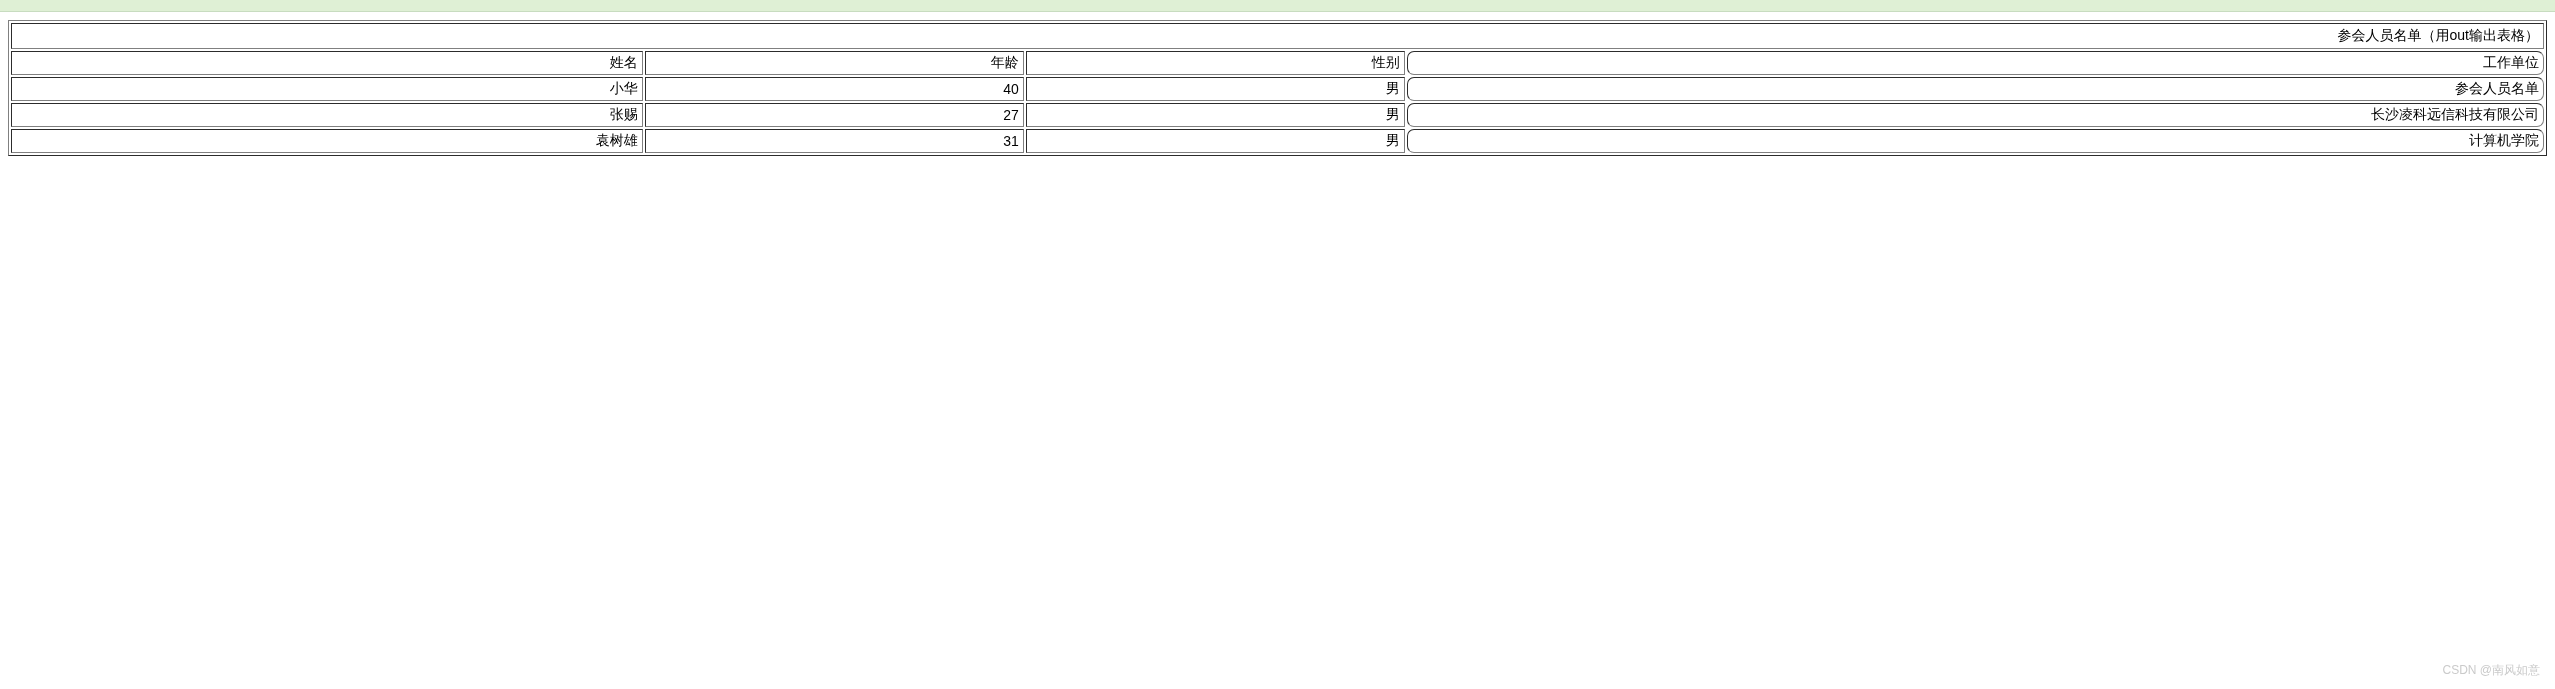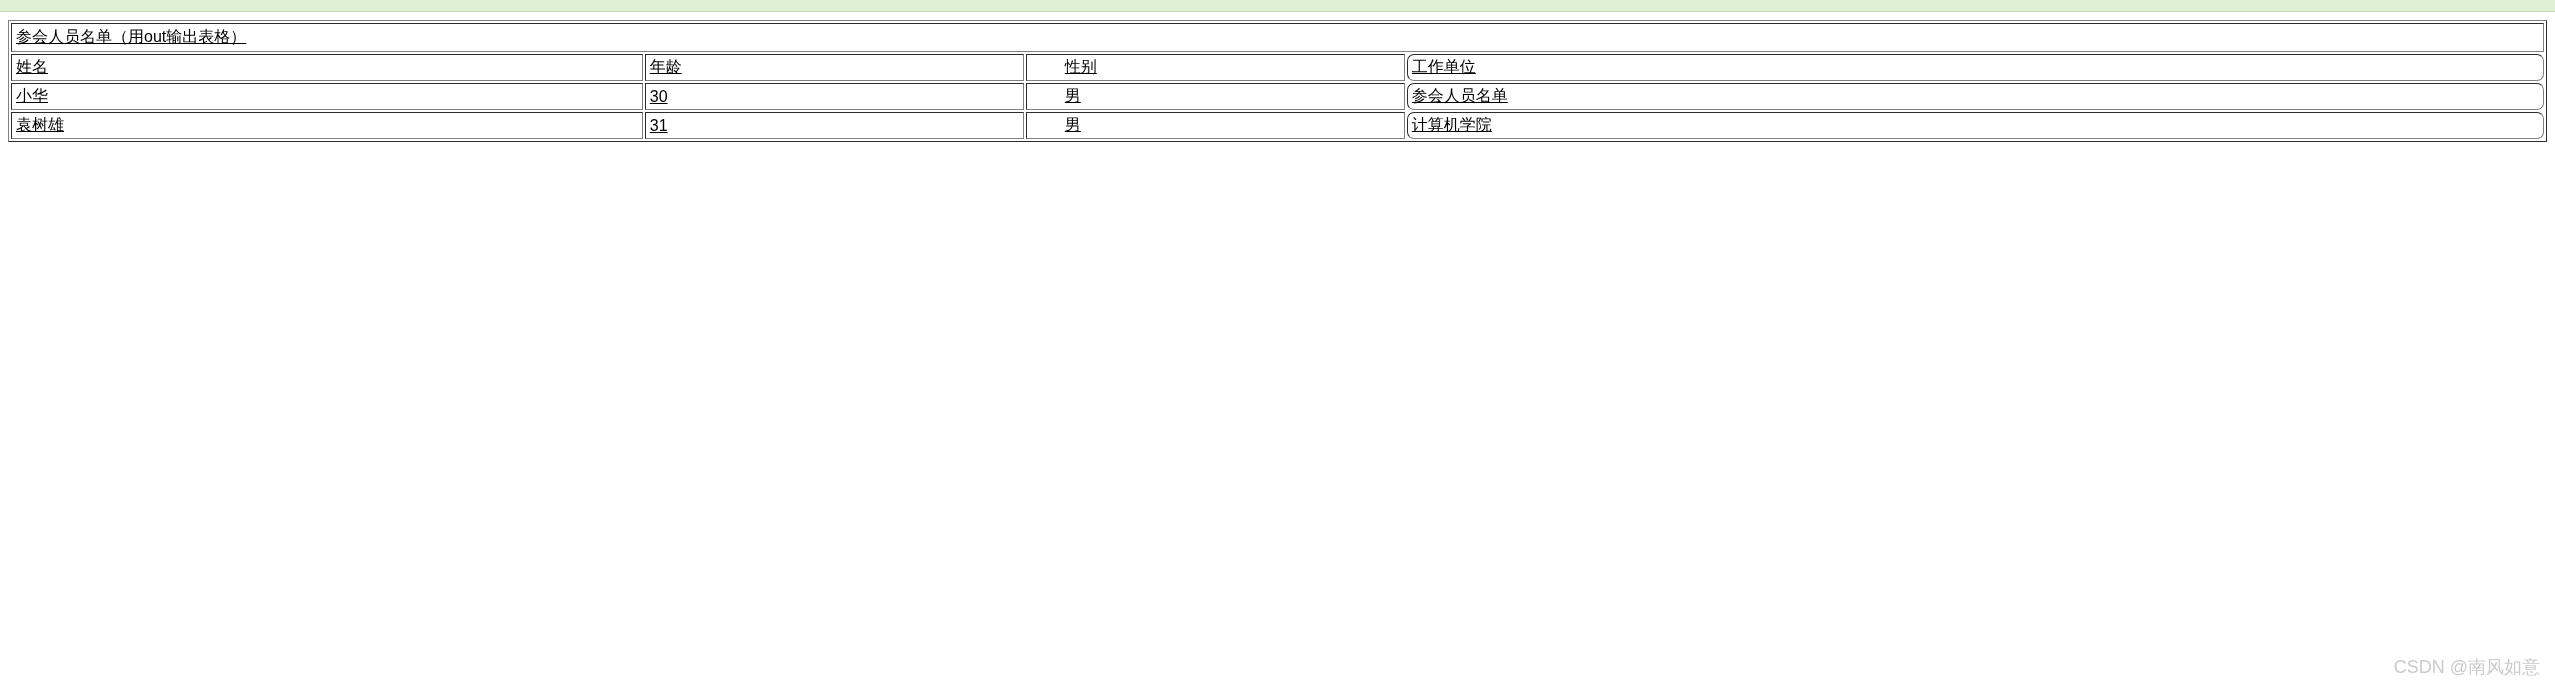--- a/index.html
+++ b/index.html
@@ -29,42 +29,41 @@
     table {
       border-collapse: separate;
       border-spacing: 2px;
       width: 100%;
       border: 1px outset #808080;
     }
     
     td {
       border: 1px inset #808080;
       padding: 2px 4px;
-      text-align: left;
+      text-align: right;
       vertical-align: middle;
-      font-size: 16px;
+      font-size: 14px;
       color: #000000;
       height: 24px;
-      text-decoration: underline;
     }
     
     .caption-row td {
       padding: 3px 4px;
     }
     
     .col-name { width: 25%; }
     .col-age { width: 15%; }
     .col-gender { width: 15%; padding-left: 38px; }
     .col-org { width: 45%; border-radius: 7px; }
     
     .watermark {
       position: fixed;
       bottom: 10px;
       right: 15px;
-      font-size: 18px;
+      font-size: 12px;
       color: rgba(150, 150, 150, 0.5);
       font-family: Arial, sans-serif;
       pointer-events: none;
     }
   </style>
 </head>
 <body>
 
 <div class="top-bar"></div>
 
@@ -75,23 +74,29 @@
       <td colspan="4">参会人员名单（用out输出表格）</td>
     </tr>
     <tr>
       <td class="col-name">姓名</td>
       <td class="col-age">年龄</td>
       <td class="col-gender">性别</td>
       <td class="col-org">工作单位</td>
     </tr>
     <tr>
       <td class="col-name">小华</td>
-      <td class="col-age">30</td>
+      <td class="col-age">40</td>
       <td class="col-gender">男</td>
       <td class="col-org">参会人员名单</td>
+    </tr>
+    <tr>
+      <td class="col-name">张赐</td>
+      <td class="col-age">27</td>
+      <td class="col-gender">男</td>
+      <td class="col-org">长沙凌科远信科技有限公司</td>
     </tr>
     <tr>
       <td class="col-name">袁树雄</td>
       <td class="col-age">31</td>
       <td class="col-gender">男</td>
       <td class="col-org">计算机学院</td>
     </tr>
   </tbody>
     </table>
 </div>

